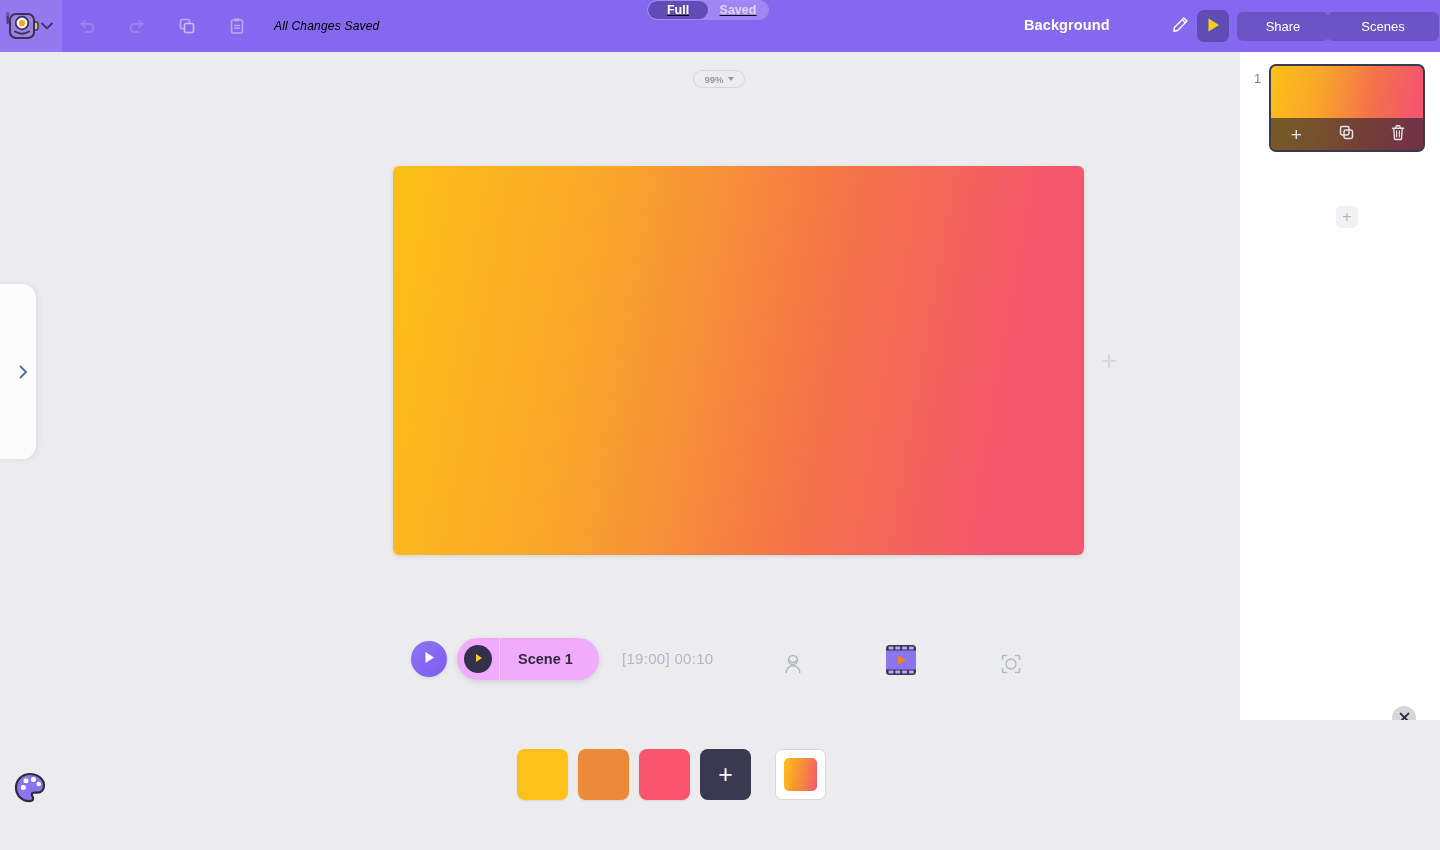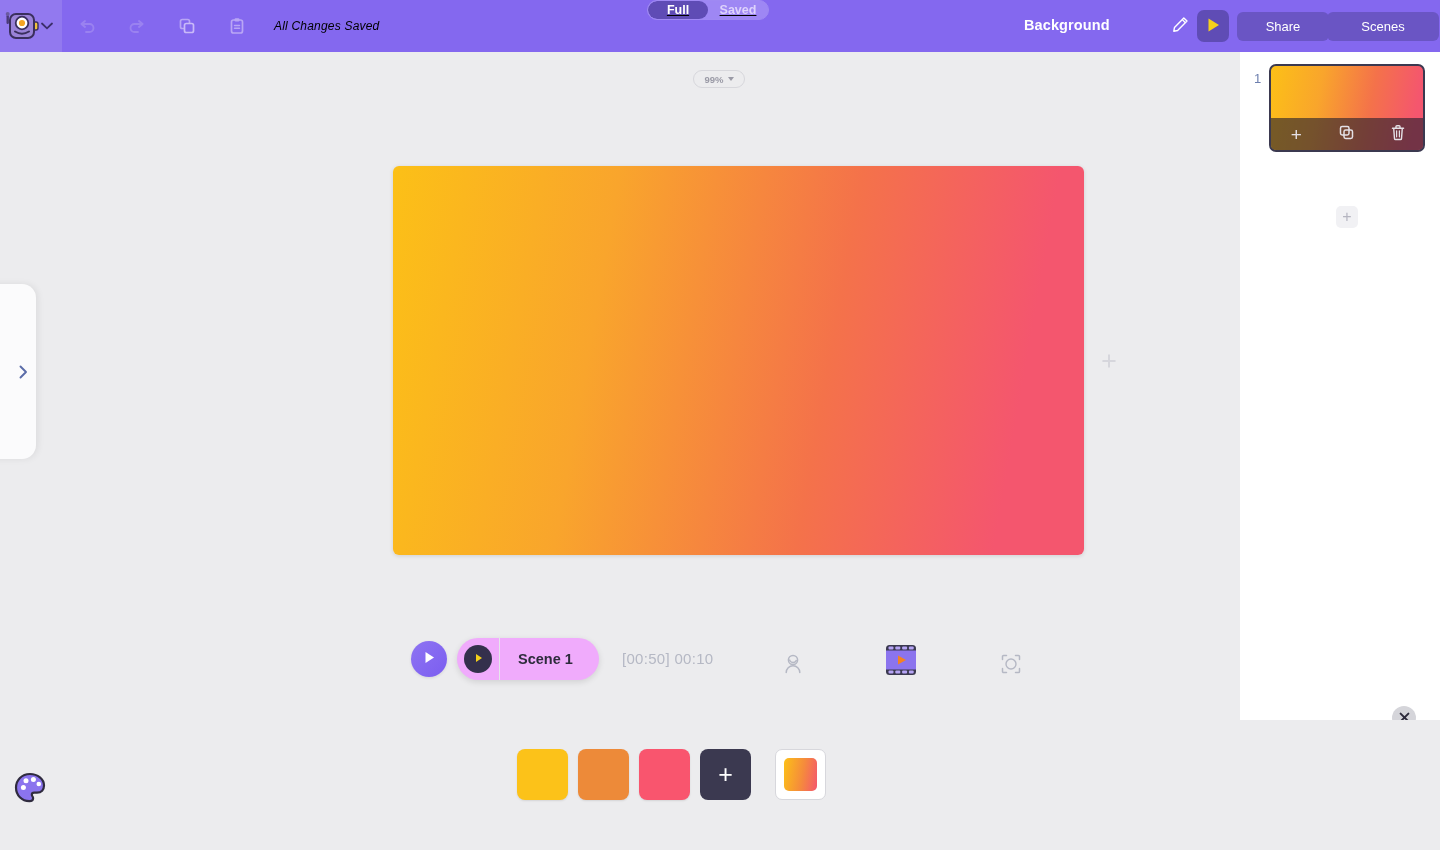--- a/index.html
+++ b/index.html
@@ -355,21 +355,21 @@
           <span>
             <svg width="11" height="12" viewBox="0 0 11 12">
                 <path d="M3 2 L9 6 L3 10 Z" fill="#f5cf1b"></path>
               </svg>
           </span>
         </div>
         <div class="scene-pill-div"></div>
         <div class="scene-pill-label">Scene 1</div>
       </div>
 
-      <div class="timecode">[00:50] 00:10</div>
+      <div class="timecode">[19:00] 00:10</div>
 
       <button class="tl-icon tl-icon-person">
         <span>
           <svg width="20" height="22" viewBox="0 0 20 22">
             <circle cx="10" cy="7" r="4.6" stroke="#b5b8c4" stroke-width="1.5" fill="none"></circle>
             <path d="M6.5 6.5 a3.6 3.6 0 0 0 7 0.5" stroke="#b5b8c4" stroke-width="1.4" fill="none"></path>
             <path d="M3.2 19.5 a6.8 6.8 0 0 1 13.6 0" stroke="#b5b8c4" stroke-width="1.5" fill="none" stroke-linecap="round"></path>
           </svg>
         </span>
       </button>

